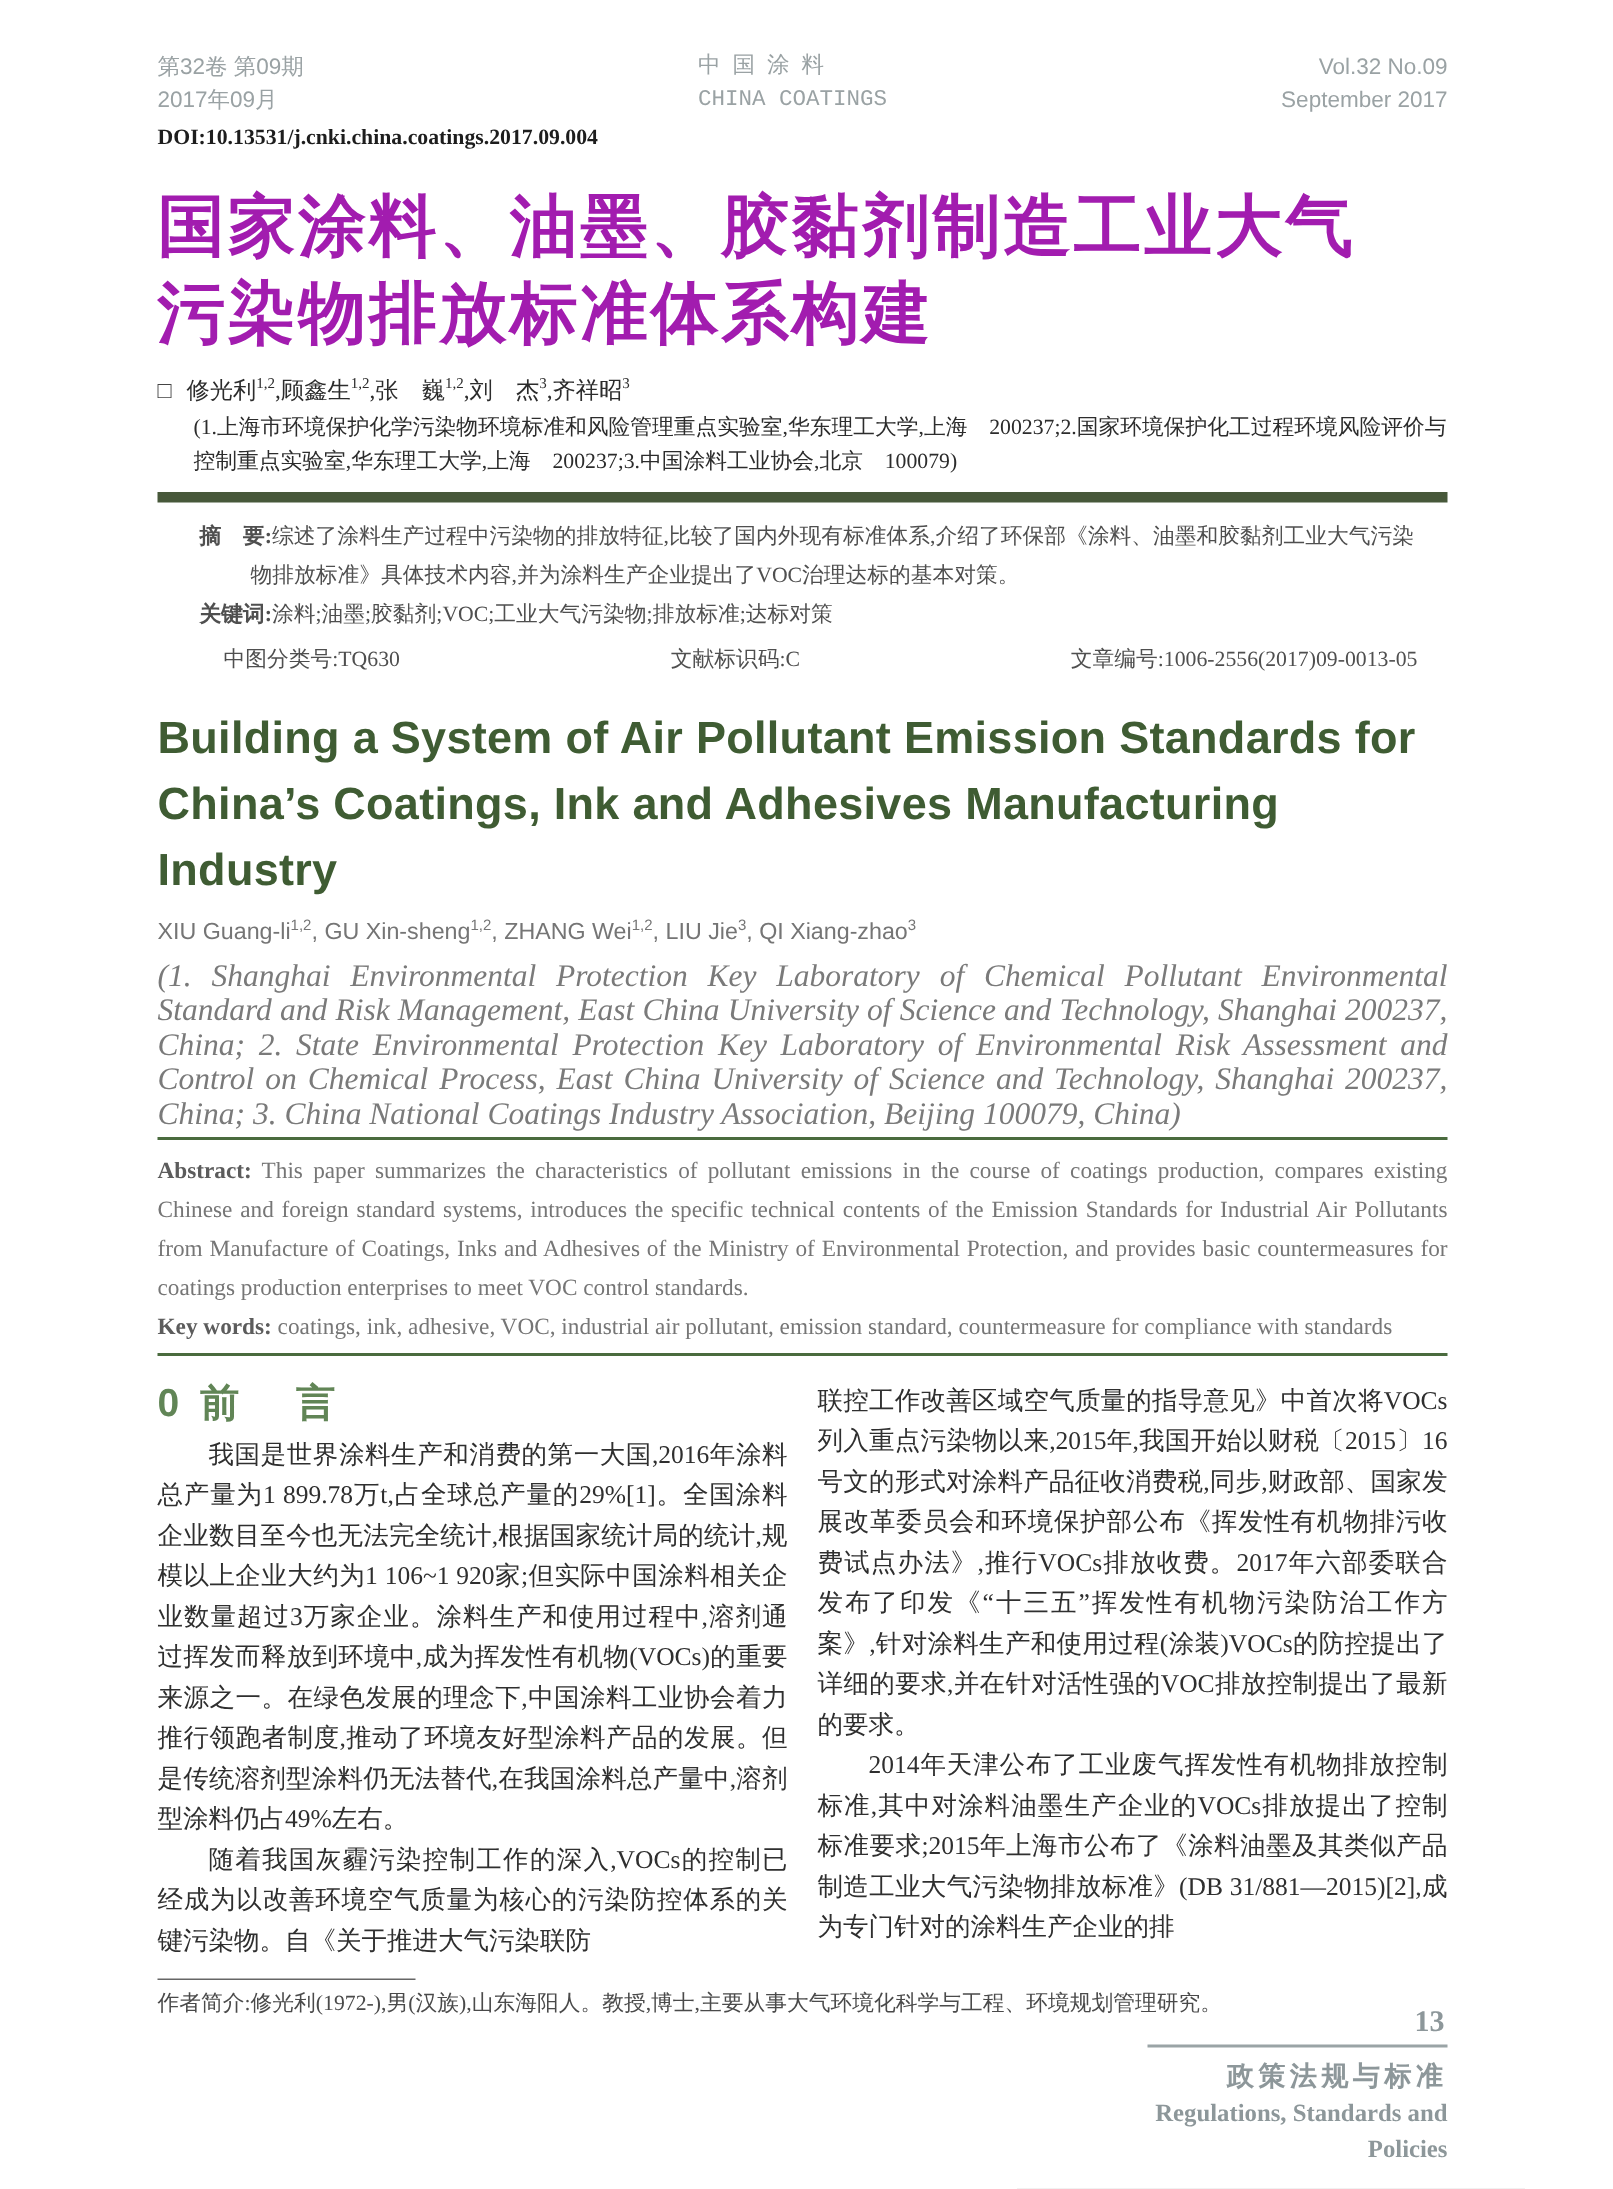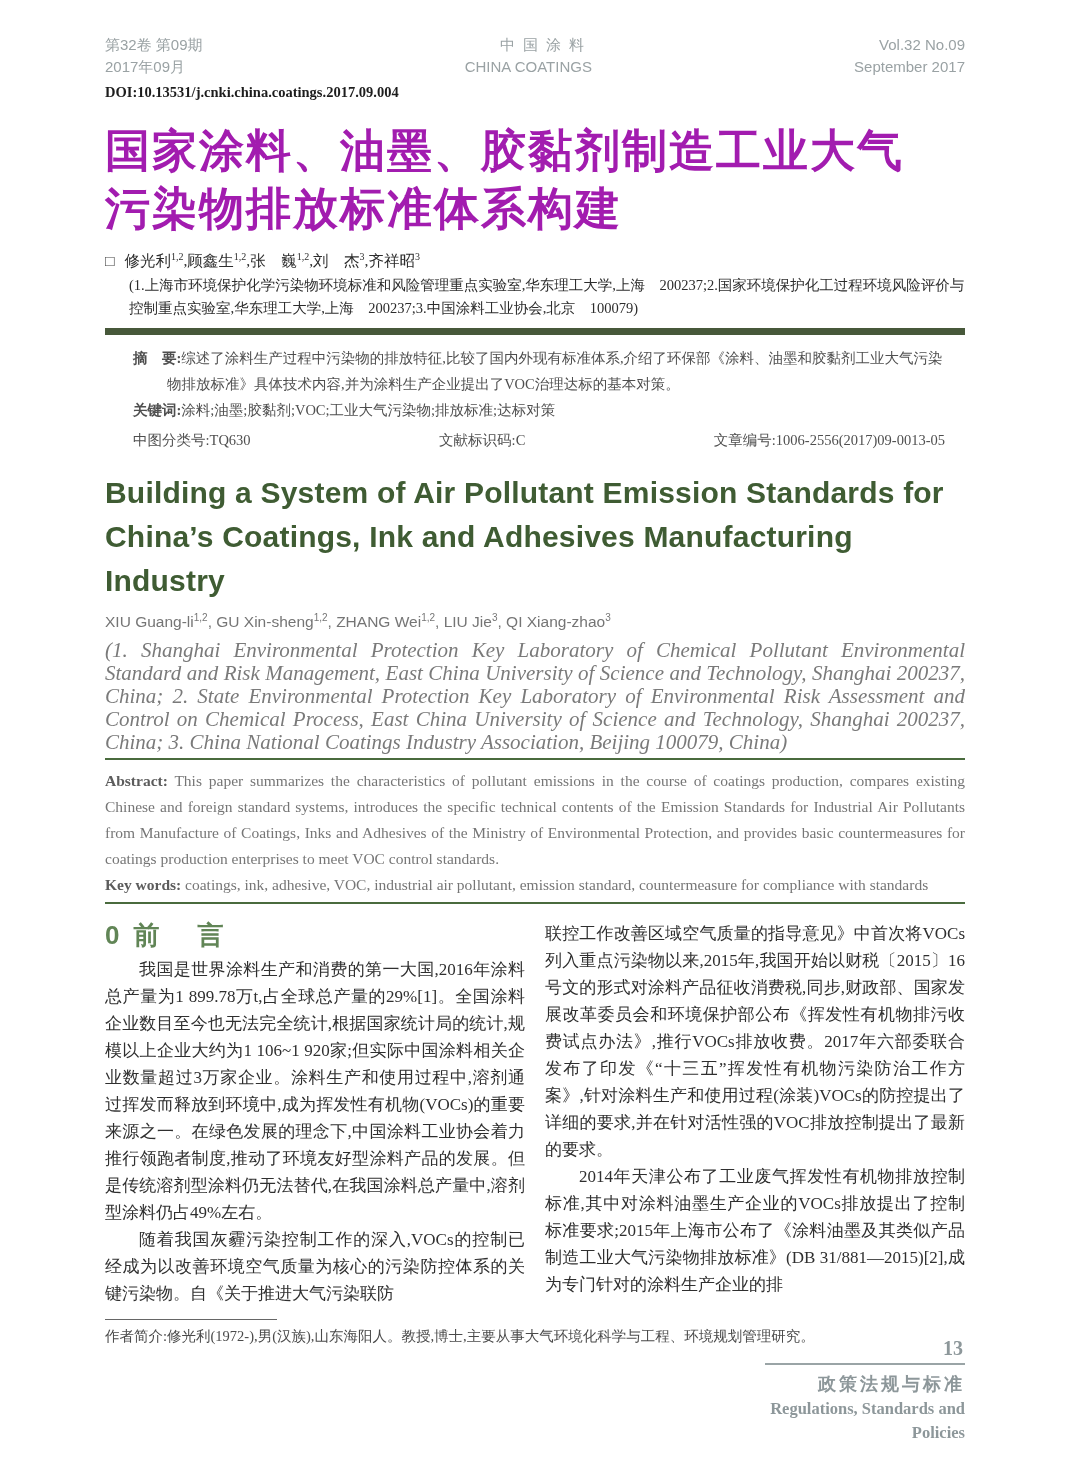--- a/index.html
+++ b/index.html
@@ -12,21 +12,21 @@
     font-family:"Liberation Serif","DejaVu Serif",serif;
     color:#333;
   }
   .content{padding:34px 110px 0 105px;}
 
   
   .jheader{display:flex;justify-content:space-between;color:#9aa2a4;
     font-family:"Liberation Sans","DejaVu Sans",sans-serif;font-size:15px;line-height:22px;}
   .jheader .cell{white-space:nowrap;}
   .jheader .c-left{text-align:left;}
-  .jheader .c-center{text-align:right;}
+  .jheader .c-center{text-align:left;font-family:Liberation Mono, monospace;}
   .jheader .c-center .cn{letter-spacing:8px;}
   .jheader .c-right{text-align:right;}
   .doi-line{margin-top:4px;font-size:14.5px;font-weight:600;color:#1d1d1d;
     font-family:"Liberation Serif","DejaVu Serif",serif;line-height:20px;}
 
   
   .title-cn{margin-top:20px;color:#a21caf;
     font-family:"Liberation Sans","DejaVu Sans",sans-serif;
     font-weight:700;font-size:45px;line-height:58px;letter-spacing:2px;}
 
@@ -34,21 +34,21 @@
   .authors-cn{margin-top:12px;font-size:15.5px;line-height:22px;color:#2c2c2c;}
   .authors-cn .box{margin-right:10px;color:#444;}
   sup{font-size:10px;line-height:0;vertical-align:super;}
   .affil-cn{margin-top:2px;padding-left:24px;font-size:14.5px;line-height:23px;color:#2c2c2c;}
 
   
   .green-bar{margin-top:8px;height:7px;background:#47583a;}
   .abstract-cn{padding:10px 20px 4px 28px;color:#4f4f4f;font-size:14.5px;line-height:26px;}
   .abstract-cn .hang{padding-left:34px;text-indent:-34px;margin:0;}
   .abstract-cn .kw{margin:0;}
-  .class-row{display:flex;justify-content:space-between;margin-top:4px;}
+  .class-row{display:flex;justify-content:space-between;margin-top:4px;margin-left:16px;}
   .class-row span{white-space:nowrap;}
 
   
   .title-en{margin-top:14px;color:#3f5c33;
     font-family:"Liberation Sans","DejaVu Sans",sans-serif;
     font-weight:700;font-size:30px;line-height:44px;letter-spacing:0.2px;}
   .authors-en{margin-top:8px;font-family:"Liberation Sans","DejaVu Sans",sans-serif;
     font-size:15.5px;color:#757575;line-height:22px;}
   .affil-en{margin-top:6px;font-style:italic;font-size:21px;line-height:23px;
     color:#7a7a7a;text-align:justify;}

